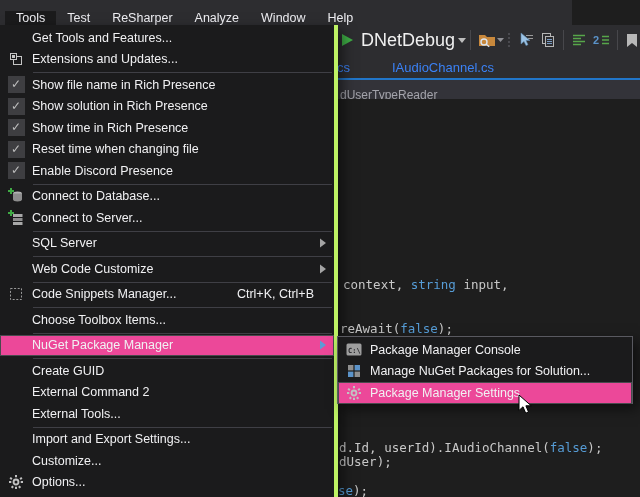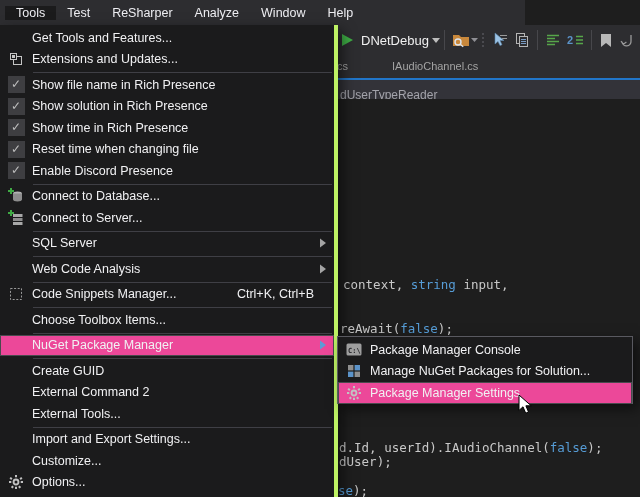--- a/index.html
+++ b/index.html
@@ -1,38 +1,38 @@
 <!DOCTYPE html>
 <html><head>
 <meta charset="utf-8">
 <style>
   *{box-sizing:border-box;margin:0;padding:0}
   html,body{background:#111;}
   #screen{position:relative;width:640px;height:497px;background:#1e1e1e;overflow:hidden;
           font-family:"Liberation Sans",sans-serif;-webkit-font-smoothing:antialiased;}
 
   
-  .menubar{position:absolute;left:0;top:0;width:525px;height:25px;background:#2d2d30;
-           display:flex;align-items:center;padding-left:5px;z-index:5;}
+  .menubar{position:absolute;left:0;top:0;width:572px;height:25px;background:#2d2d30;
+           display:flex;align-items:flex-end;padding-left:5px;z-index:5;}
   .mb-item{display:flex;align-items:center;padding:0 11px;font-size:12.5px;color:#eeeef2;cursor:default;}
   .mb-item.active{background:#1b1b1c;}
 
   
   .toolbar{position:absolute;left:0;top:25px;width:640px;height:30px;background:#2d2d30;}
   .tb-inner{position:absolute;left:338px;top:0;height:30px;display:flex;align-items:center;white-space:nowrap;}
   .tb-btn{display:flex;align-items:center;justify-content:center;height:26px;padding:0 3px;}
-  .tb-label{font-size:13px;color:#f0f0f0;margin:0 3px 0 4px;}
+  .tb-label{font-size:18px;color:#f0f0f0;margin:0 3px 0 4px;}
   .tsep{width:1px;height:20px;background:#47474b;margin:0 4px;}
   .grip{display:flex;flex-direction:column;gap:2px;margin:0 4px;}
   .grip i{width:2px;height:2px;background:#55555a;border-radius:50%;}
 
   
   .tabstrip{position:absolute;left:0;top:55px;width:640px;height:25px;background:#2d2d30;
             border-bottom:2px solid #2176c9;}
-  .tab{position:absolute;top:5px;font-size:11px;color:#a3a3a3;cursor:default;}
+  .tab{position:absolute;top:5px;font-size:13px;color:#3b82f6;cursor:default;}
 
   
   .breadcrumb{position:absolute;left:0;top:80px;width:640px;height:19px;background:#333339;}
   .bc-text{position:absolute;left:340px;top:8px;font-size:12px;color:#a3a3aa;}
 
   
   .editor{position:absolute;left:0;top:99px;width:640px;height:398px;background:#1e1e1e;}
   .code-line{position:absolute;font-family:"DejaVu Sans Mono",monospace;font-size:12.5px;
              line-height:13px;white-space:pre;color:#c8c8c8;}
   .code-line .keyword{color:#569cd6;}
@@ -233,21 +233,21 @@
         <span class="mi-label">SQL Server</span>
         <span class="mi-arrow">
           <svg width="8" height="10">
             <path d="M1 0.5l6 4.5-6 4.5z" fill="#a5a5a5"></path>
           </svg>
         </span>
       </div>
       <div class="menu-sep"></div>
       <div class="menu-row">
         <span class="mi-icon"></span>
-        <span class="mi-label">Web Code Analysis</span>
+        <span class="mi-label">Web Code Customize</span>
         <span class="mi-arrow">
           <svg width="8" height="10">
             <path d="M1 0.5l6 4.5-6 4.5z" fill="#a5a5a5"></path>
           </svg>
         </span>
       </div>
       <div class="menu-sep"></div>
       <div class="menu-row">
         <span class="mi-icon">
           <svg width="16" height="16">

